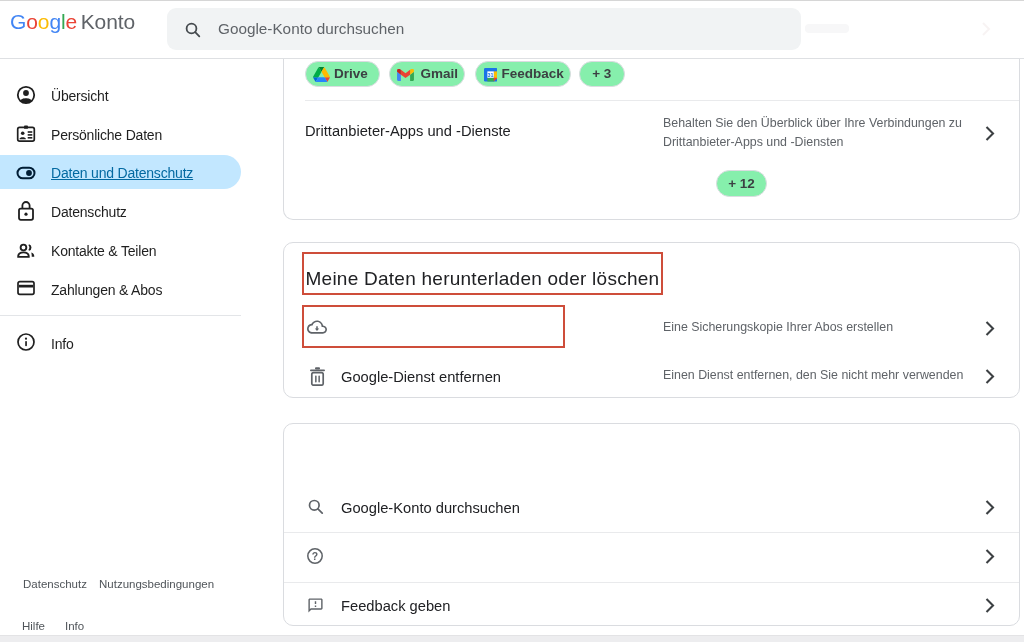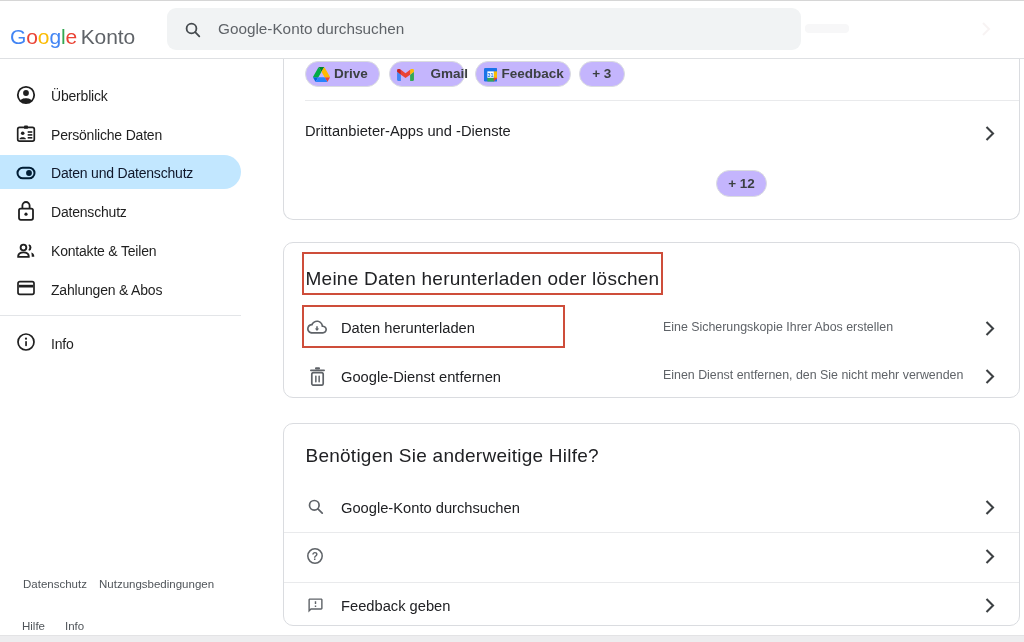--- a/index.html
+++ b/index.html
@@ -1,39 +1,39 @@
 <!DOCTYPE html>
 <html><head>
 <meta charset="utf-8">
 <style>
   * { margin:0; padding:0; box-sizing:border-box; }
   html,body { width:1024px; height:642px; background:#fff; font-family:"Liberation Sans",sans-serif; overflow:hidden; position:relative; }
   .abs { position:absolute; }
   .hairline-top { left:0; top:0; width:1024px; height:1px; background:#d6d6d6; }
   .header { left:0; top:0; width:1024px; height:59px; background:#fff; border-bottom:1px solid #dee0e3; }
-  .logo { left:10px; top:25px; font-size:21px; letter-spacing:-0.1px; white-space:nowrap; }
+  .logo { left:10px; top:10px; font-size:21px; letter-spacing:-0.1px; white-space:nowrap; }
   .logo .k { color:#5f6368; margin-left:3.5px; }
   .searchbar { left:167px; top:8px; width:634px; height:42px; background:#f1f3f4; border-radius:9px; }
   .searchbar svg { position:absolute; left:17px; top:12px; }
   .searchtext { position:absolute; left:51px; top:0; line-height:42px; font-size:15.3px; color:#5f6368; }
   .ghost1 { left:805px; top:24px; width:44px; height:9px; background:#f7f7f8; border-radius:4px; }
   .ghost2 { left:981px; top:22px; opacity:0.13; }
   
   .pill { left:0; top:154.5px; width:240.5px; height:34.5px; background:#c2e7ff; border-radius:0 17.5px 17.5px 0; }
   .navitem { left:51px; width:200px; font-size:14px; font-weight:normal; letter-spacing:-0.2px; color:#1f1f1f; line-height:21px; white-space:nowrap; }
-  .navitem.sel { color:#0f172a; }
+  .navitem.sel { color:#0369a1;text-decoration:underline; }
   .navicon { left:16px; width:20px; height:20px; }
   .navsep { left:0; top:315px; width:241px; height:1px; background:#e3e5e8; }
   .flink { font-size:11.5px; color:#50555a; white-space:nowrap; }
   
   .card { border:1px solid #dadce0; border-radius:10px; background:#fff; }
   .card1 { left:283px; top:59px; width:737px; height:161px; border-top:none; border-radius:0 0 10px 10px; }
   .card2 { left:283px; top:242px; width:737px; height:156px;text-align:right; }
   .card3 { left:283px; top:423px; width:737px; height:203px; }
-  .chip { position:absolute; top:2px; height:26px; border:1px solid #dadce0; border-radius:13.5px; background:#c4b5fd; font-size:13.5px; font-weight:bold; color:#3c4043; }
+  .chip { position:absolute; top:2px; height:26px; border:1px solid #dadce0; border-radius:13.5px; background:#86efac; font-size:13.5px; font-weight:bold; color:#3c4043; }
   .chip .ct { position:absolute; top:0; line-height:24.5px; white-space:nowrap; }
   .chip svg { position:absolute; }
   .divider { position:absolute; height:1px; background:#e9eaec; }
   .rowtitle { position:absolute; font-size:14.7px; color:#202124; line-height:20px; white-space:nowrap; }
   .rowdesc { position:absolute; font-size:12.4px; color:#5f6368; line-height:19px; }
   .cardtitle { position:absolute; left:21.5px; font-size:19px; letter-spacing:0.25px; color:#202124; line-height:26px; white-space:nowrap; }
   .chev { position:absolute; }
   .redbox { position:absolute; border:2px solid #ce4d3a; }
   .bstrip { left:0; top:635px; width:1024px; height:7px; background:#ededef; border-top:1px solid #e3e3e5; }
 </style>
@@ -53,21 +53,21 @@
 <svg class="abs ghost2" width="10" height="14" viewBox="0 0 10 14">
     <path d="M2 1 L8 7 L2 13" fill="none" stroke="#caa8a8" stroke-width="2"></path>
   </svg>
 
 <div class="abs pill"></div>
 <svg class="abs navicon" style="top:84.5px" viewBox="0 0 20 20">
     <circle cx="10" cy="10" r="8.2" fill="none" stroke="#1f1f1f" stroke-width="1.8"></circle>
     <circle cx="10" cy="8" r="2.9" fill="#1f1f1f"></circle>
     <path d="M4.6 15.9 c0-3.4 10.8-3.4 10.8 0 a8.2 8.2 0 0 1-10.8 0z" fill="#1f1f1f"></path>
   </svg>
-<div class="abs navitem" style="top:86px">Überblick</div>
+<div class="abs navitem" style="top:86px">Übersicht</div>
 
 <svg class="abs navicon" style="top:123.5px" viewBox="0 0 20 20">
   <rect x="8" y="1.4" width="4" height="3.4" rx="0.9" fill="#1f1f1f"></rect>
   <rect x="1.7" y="3.4" width="16.6" height="13.8" rx="1.9" fill="none" stroke="#1f1f1f" stroke-width="1.7"></rect>
   <circle cx="6.7" cy="9.2" r="1.8" fill="#1f1f1f"></circle>
   <path d="M3.5 14.9 c0-2.1 6.4-2.1 6.4 0 l0 0.4 -6.4 0 z" fill="#1f1f1f"></path>
   <rect x="11.7" y="7.2" width="4.6" height="1.6" fill="#1f1f1f"></rect>
   <rect x="11.7" y="10.1" width="4.6" height="1.6" fill="#1f1f1f"></rect>
   <rect x="11.7" y="13" width="4.6" height="1.6" fill="#1f1f1f"></rect>
 </svg>
@@ -127,75 +127,74 @@
     <div class="ct" style="left:28px">Drive</div>
   </div>
   <div class="chip" style="left:104.5px; width:76px">
     <svg style="left:7px; top:6.5px" width="17" height="13" viewBox="0 0 52 40">
       <path d="M3.55 36.91h8.27V17.35L0 8.48v24.88c0 1.96 1.59 3.55 3.55 3.55z" fill="#4285f4"></path>
       <path d="M40.18 36.91h8.27c1.96 0 3.55-1.59 3.55-3.55V8.48l-11.82 8.87z" fill="#34a853"></path>
       <path d="M40.18 17.35 52 8.48V4.45C52 .06 46.99-2.45 43.48.18l-3.3 2.47z" fill="#fbbc04"></path>
       <path d="M11.82 17.35 26 27.98l14.18-10.63V2.65L26 13.28 11.82 2.65z" fill="#ea4335"></path>
       <path d="M0 4.45v4.03l11.82 8.87V2.65L8.52.18C5.01-2.45 0 .06 0 4.45z" fill="#c5221f"></path>
     </svg>
-    <div class="ct" style="left:41px">Gmail</div>
+    <div class="ct" style="left:31px">Gmail</div>
   </div>
   <div class="chip" style="left:190.5px; width:96.5px">
     <svg style="left:8px; top:6px" width="13.5" height="13.5" viewBox="0 0 40 40">
       <rect x="0" y="0" width="40" height="40" rx="4" fill="#1a73e8"></rect>
       <rect x="29" y="10" width="11" height="20" fill="#fbbc04"></rect>
       <rect x="10" y="29" width="20" height="11" fill="#34a853"></rect>
       <path d="M29 29h11l-11 11z" fill="#ea4335"></path>
       <rect x="10" y="10" width="19" height="19" fill="#fff"></rect>
       <text x="19.5" y="25.5" font-size="16" font-weight="bold" fill="#1a73e8" text-anchor="middle" font-family="Liberation Sans">31</text>
     </svg>
     <div class="ct" style="left:26px">Feedback</div>
   </div>
   <div class="chip" style="left:295px; width:45.5px">
     <div class="ct" style="left:0; width:100%; text-align:center">+ 3</div>
   </div>
   <div class="divider" style="left:21px; right:0; top:41px"></div>
   <div class="rowtitle" style="left:21px; top:61.5px">Drittanbieter-Apps und -Dienste</div>
+  <div class="rowdesc" style="left:379px; top:54.5px; width:316px">Behalten Sie den Überblick über Ihre Verbindungen zu Drittanbieter-Apps und -Diensten</div>
   <svg class="chev" style="left:701px; top:67px" width="10" height="15" viewBox="0 0 10 15">
       <path d="M1.5 1 L8 7.5 L1.5 14" fill="none" stroke="#3c4043" stroke-width="2.1"></path>
     </svg>
   <div class="chip" style="left:432px; top:111px; width:51px; height:27px; border-radius:14px">
     <div class="ct" style="left:0; width:100%; text-align:center; line-height:25.5px">+ 12</div>
   </div>
 </div>
 
 <div class="abs card card2">
   <div class="redbox" style="left:18px; top:9px; width:361px; height:42.5px"></div>
   <div class="cardtitle" style="top:22.8px">Meine Daten herunterladen oder löschen</div>
   <div class="redbox" style="left:18px; top:62px; width:263px; height:42.5px"></div>
   <svg class="abs" style="left:23px; top:77px" width="20" height="15" viewBox="0 0 24 17">
     <path d="M19.35 6.04C18.67 2.59 15.64 0 12 0 9.11 0 6.6 1.64 5.35 4.04 2.34 4.36 0 6.91 0 10c0 3.31 2.69 6 6 6h13c2.76 0 5-2.24 5-5 0-2.64-2.05-4.78-4.65-4.96zM19 14H6c-2.21 0-4-1.79-4-4s1.79-4 4-4h.71C7.37 3.69 9.48 2 12 2c3.04 0 5.5 2.46 5.5 5.5V8H19c1.66 0 3 1.34 3 3s-1.34 3-3 3z" fill="#5f6368"></path>
     <path d="M12 12.6 9.4 9.7h1.7V6.9h1.8v2.8h1.7z" fill="#5f6368"></path>
   </svg>
-  <div class="rowtitle" style="left:57px; top:75px">Daten herunterladen</div>
   <div class="rowdesc" style="left:379px; top:74.5px">Eine Sicherungskopie Ihrer Abos erstellen</div>
   <svg class="chev" style="left:701px; top:77.5px" width="10" height="15" viewBox="0 0 10 15">
       <path d="M1.5 1 L8 7.5 L1.5 14" fill="none" stroke="#3c4043" stroke-width="2.1"></path>
     </svg>
   <svg class="abs" style="left:25px; top:124px" width="17" height="19" viewBox="0 0 17 19">
     <rect x="6" y="0.2" width="5" height="2.2" rx="1" fill="#5f6368"></rect>
     <rect x="1" y="2.4" width="15" height="1.8" rx="0.9" fill="#5f6368"></rect>
     <rect x="2.8" y="5.6" width="11.4" height="12.6" rx="1.7" fill="none" stroke="#5f6368" stroke-width="1.7"></rect>
     <rect x="6.1" y="8.4" width="1.5" height="7" rx="0.7" fill="#5f6368"></rect>
     <rect x="9.4" y="8.4" width="1.5" height="7" rx="0.7" fill="#5f6368"></rect>
   </svg>
   <div class="rowtitle" style="left:57px; top:123.5px">Google-Dienst entfernen</div>
   <div class="rowdesc" style="left:379px; top:123px">Einen Dienst entfernen, den Sie nicht mehr verwenden</div>
   <svg class="chev" style="left:701px; top:126px" width="10" height="15" viewBox="0 0 10 15">
       <path d="M1.5 1 L8 7.5 L1.5 14" fill="none" stroke="#3c4043" stroke-width="2.1"></path>
     </svg>
 </div>
 
 <div class="abs card card3">
-  <div class="cardtitle" style="top:18.7px">Benötigen Sie anderweitige Hilfe?</div>
   <svg class="abs" style="left:24px; top:75px" width="16" height="16" viewBox="0 0 16 16">
       <circle cx="6.3" cy="6.3" r="4.8" fill="none" stroke="#5f6368" stroke-width="1.7"></circle>
       <line x1="9.9" y1="9.9" x2="14.2" y2="14.2" stroke="#5f6368" stroke-width="1.7" stroke-linecap="round"></line>
     </svg>
   <div class="rowtitle" style="left:57px; top:73.5px">Google-Konto durchsuchen</div>
   <svg class="chev" style="left:701px; top:76px" width="10" height="15" viewBox="0 0 10 15">
       <path d="M1.5 1 L8 7.5 L1.5 14" fill="none" stroke="#3c4043" stroke-width="2.1"></path>
     </svg>
   <div class="divider" style="left:0; right:0; top:107.5px"></div>
   <svg class="abs" style="left:23px; top:124px" width="16" height="16" viewBox="0 0 20 20">

